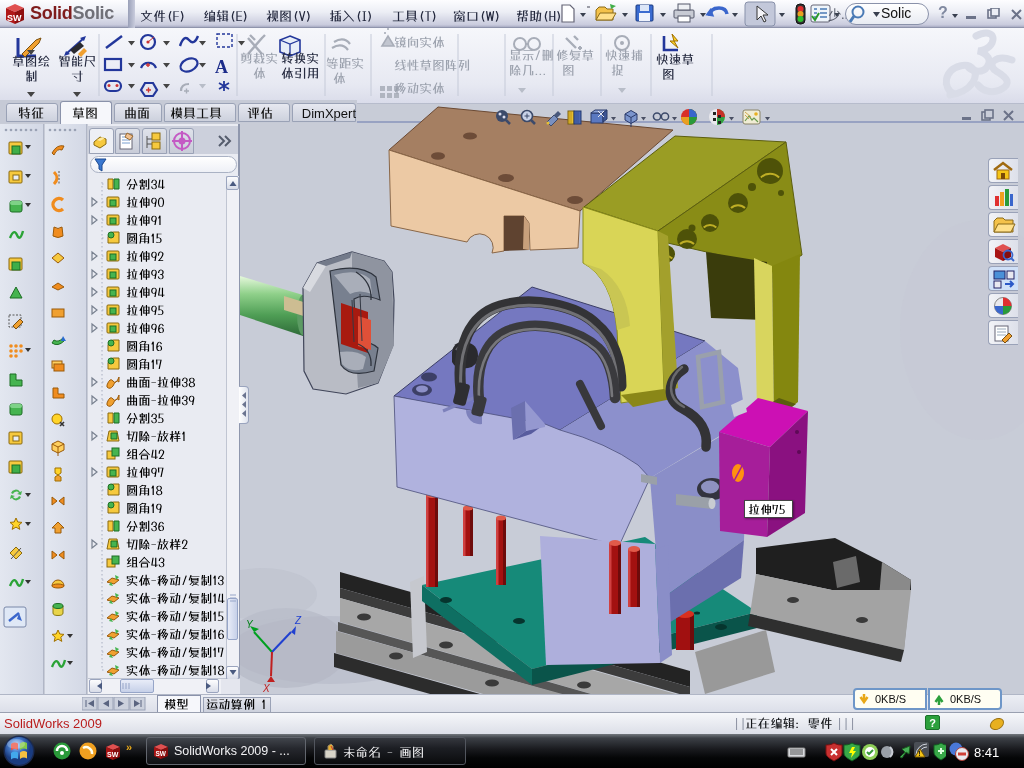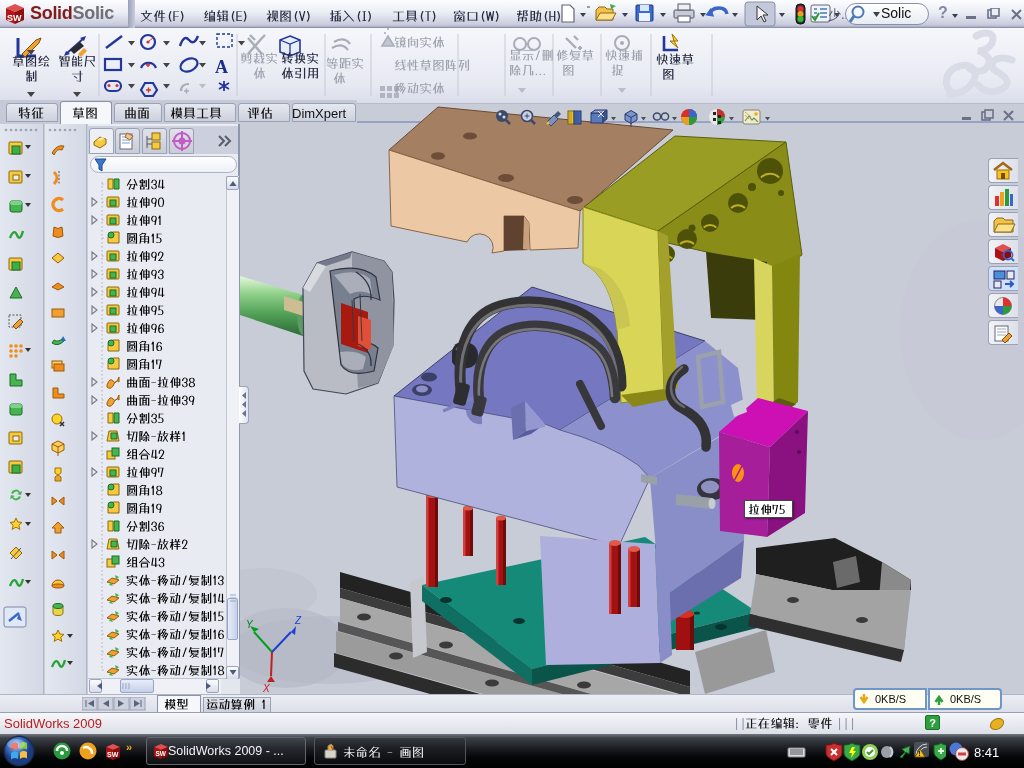--- a/index.html
+++ b/index.html
@@ -168,21 +168,21 @@
  <path d="M99,6 v62 M237,6 v62 M325,6 v62 M371,6 v62 M458,6 v62 M505,6 v62 M553,6 v62 M601,6 v62 M651,6 v62 M712,6 v62" stroke="#c5cad8"></path>
 </svg>
 <div class="abs" style="left:0;top:100px;width:357px;height:23px;background:#c6cad6;z-index:30"></div>
     <div class="abs" style="left:0;top:121px;width:1024px;height:2px;background:#98a2c2;z-index:8"></div>
     <div class="abs" style="left:6px;top:103px;width:52px;height:19px;background:linear-gradient(#e6e8f0,#cdd1dd);border:1px solid #9aa2b6;border-radius:3px 3px 0 0;z-index:32"></div>
     <div class="abs" style="left:60px;top:101px;width:52px;height:23px;background:#f6f7fb;border:1px solid #8a92aa;border-bottom:none;border-radius:3px 3px 0 0;z-index:32"></div>
     <div class="abs" style="left:114px;top:103px;width:48px;height:19px;background:linear-gradient(#e6e8f0,#cdd1dd);border:1px solid #9aa2b6;border-radius:3px 3px 0 0;z-index:32"></div>
     <div class="abs" style="left:164px;top:103px;width:72px;height:19px;background:linear-gradient(#e6e8f0,#cdd1dd);border:1px solid #9aa2b6;border-radius:3px 3px 0 0;z-index:32"></div>
     <div class="abs" style="left:238px;top:103px;width:52px;height:19px;background:linear-gradient(#e6e8f0,#cdd1dd);border:1px solid #9aa2b6;border-radius:3px 3px 0 0;z-index:32"></div>
     <div class="abs" style="left:292px;top:103px;width:64px;height:19px;background:linear-gradient(#e6e8f0,#cdd1dd);border:1px solid #9aa2b6;border-radius:3px 3px 0 0;z-index:32"></div>
-    <div class="abs" style="left:292px;top:106px;z-index:33;font-size:13px;color:#111;width:64px;text-align:left">DimXpert</div>
+    <div class="abs" style="left:292px;top:106px;z-index:33;font-size:13px;color:#111;width:64px;text-align:right">DimXpert</div>
 <div class="abs" style="left:0;top:124px;width:44px;height:570px;background:linear-gradient(90deg,#e3e7f0,#d3d8e5);border-right:1px solid #b0b6c6;z-index:20"></div>
 <div class="abs" style="left:45px;top:124px;width:42px;height:570px;background:linear-gradient(90deg,#e3e7f0,#d3d8e5);border-right:1px solid #b0b6c6;z-index:20"></div>
 <svg class="abs" style="left:0;top:126px;z-index:21" width="88" height="8">
       <g fill="#9aa2b4">
         <circle cx="6" cy="4" r="1.3"></circle>
         <circle cx="11" cy="4" r="1.3"></circle>
         <circle cx="16" cy="4" r="1.3"></circle>
         <circle cx="21" cy="4" r="1.3"></circle>
         <circle cx="26" cy="4" r="1.3"></circle>
         <circle cx="31" cy="4" r="1.3"></circle>
@@ -627,21 +627,21 @@
       </g>
  <text x="74" y="10" font-size="11" font-weight="bold" fill="#e8a818">»</text>
 </svg>
 <div class="abs" style="left:146px;top:737px;width:160px;height:28px;background:linear-gradient(#41454c,#26282e 40%,#101114);border:1px solid #62666e;border-radius:3px;z-index:41"></div>
 <svg class="abs" style="left:152px;top:742px;z-index:42" width="18" height="18">
       <polygon points="2,5 9,2 16,5 9,8" fill="#e05050"></polygon>
       <polygon points="2,5 9,8 9,17 2,14" fill="#a81414"></polygon>
       <polygon points="16,5 9,8 9,17 16,14" fill="#870d0d"></polygon>
       <text x="3.5" y="14" font-size="6.5" font-weight="bold" fill="#fff">SW</text>
     </svg>
-<div class="abs" style="left:168px;top:744px;font-size:12.5px;color:#f2f2f4;z-index:42">SolidWorks 2009 - ...</div>
+<div class="abs" style="left:174px;top:744px;font-size:12.5px;color:#f2f2f4;z-index:42">SolidWorks 2009 - ...</div>
 <div class="abs" style="left:314px;top:737px;width:152px;height:28px;background:linear-gradient(#35383e,#1c1e23 40%,#0a0b0d);border:1px solid #52565e;border-radius:3px;z-index:41"></div>
 <svg class="abs" style="left:322px;top:742px;z-index:42" width="18" height="18">
       <rect x="3" y="8" width="11" height="8" rx="1" fill="#d8d4c8" stroke="#888"></rect>
       <path d="M6,8 v-4 l3,-2 2,2 v4" fill="#e8b030" stroke="#986"></path>
       <path d="M9,4 l2,4" stroke="#c33"></path>
     </svg>
 <div class="abs" style="left:766px;top:740px;width:180px;height:24px;z-index:41">
  <svg width="180" height="24">
   <g transform="translate(22,8)">
           <rect x="0" y="0" width="17" height="9" rx="1" fill="#d8dade" stroke="#888"></rect>

